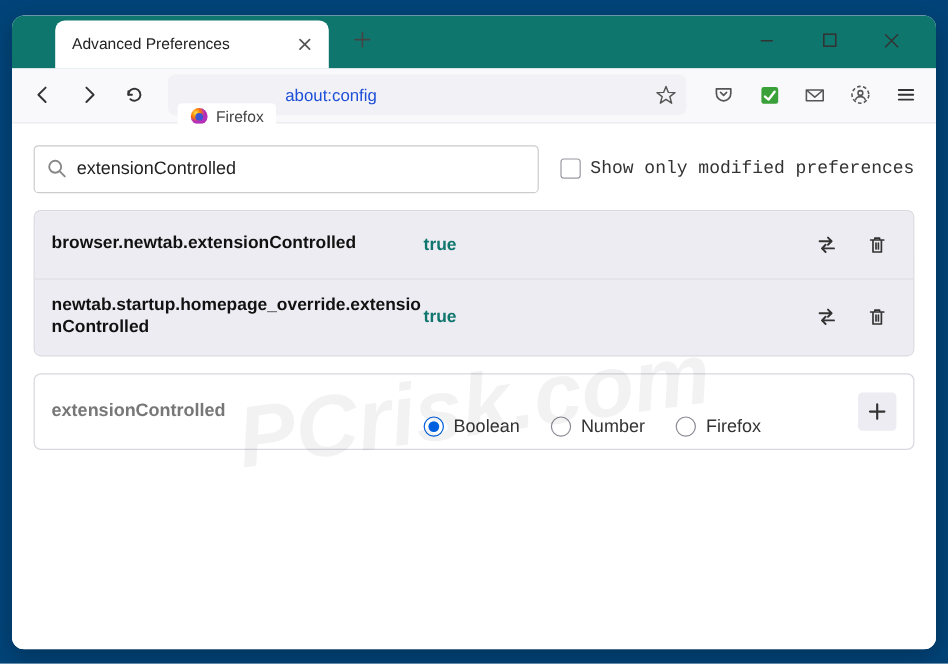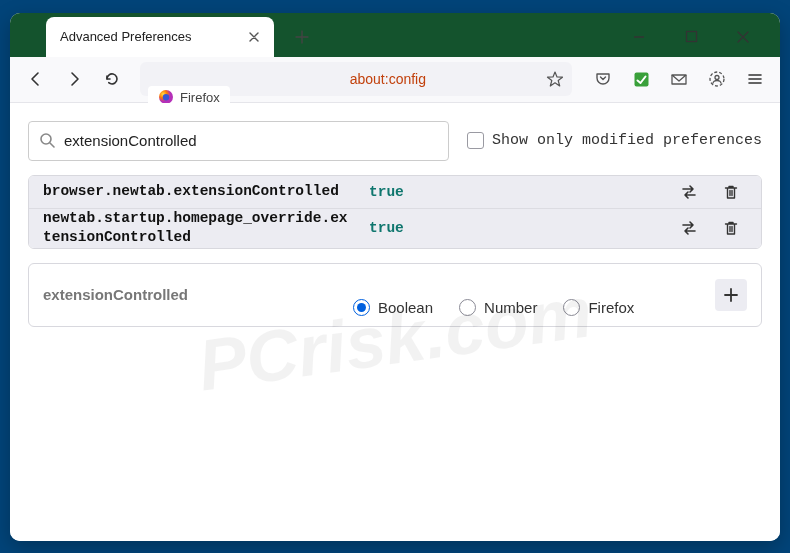--- a/index.html
+++ b/index.html
@@ -13,22 +13,22 @@
       width: 770px; height: 528px;
       background: #fff;
       border-radius: 10px;
       overflow: hidden;
       box-shadow: 0 6px 20px rgba(0,0,0,.25);
       display: flex; flex-direction: column;
       position: relative;
     }
     
     .titlebar {
-      height: 44px; background: #14532d;
-      display: flex; align-items: center;
+      height: 44px; background: #0f766e;
+      display: flex; align-items: flex-start;
       padding: 4px 0 0 0;
     }
     .tab {
       margin-left: 36px; height: 40px;
       background: #fff; border-top-left-radius: 8px; border-top-right-radius: 8px;
       display: flex; align-items: center; padding: 0 12px; gap: 12px;
       min-width: 228px; justify-content: space-between;
     }
     .tab-title { font-size: 13px; color: #222; padding-left: 2px; }
     .tab-close { width:16px; height:16px; display:flex;align-items:center;justify-content:center; cursor:pointer; }
@@ -49,38 +49,38 @@
       flex:1; height:34px; background:#f2f2f6; border-radius:6px;
       display:flex; align-items:center; padding:0 8px; gap:8px;
       margin: 0 6px;
     }
     .url-identity {
       display:flex; align-items:center; gap:6px;
       background:#fff; border-radius:4px; padding:3px 10px;
       font-size:13px; color:#444;margin-top:36px;
     }
     .ff-logo { width:16px; height:16px; }
-    .url-input { flex:1; border:none; background:transparent; outline:none; font-size:14px; color:#c2410c;text-align:center; }
+    .url-input { flex:1; border:none; background:transparent; outline:none; font-size:14px; color:#1d4ed8; }
     .star { width:18px; color:#666; }
     .rt-icons { display:flex; gap:8px; padding-left:4px; }
     .ti { width:30px; height:30px; display:flex;align-items:center;justify-content:center; cursor:pointer; border-radius:4px; }
 
     
     .content { flex:1; padding: 18px 18px; background:#fff; position:relative; }
     .filterrow { display:flex; align-items:center; gap:18px; margin-bottom:14px; }
     .searchbox {
       flex:1; height:40px; border:1px solid #ccc; border-radius:4px;
       display:flex; align-items:center; padding:0 10px; gap:8px;
     }
     .searchbox input { flex:1; border:none; outline:none; font-size:15px; color:#222; }
     .chk { display:flex; align-items:center; gap:8px; font-size:15px; color:#333; cursor:pointer;font-family:Liberation Mono, monospace; }
     .chkbox { width:17px; height:17px; border:1px solid #9a9aa2; border-radius:3px; display:inline-block; background:#fff; }
 
     .prefs { border:1px solid #d8d8de; border-radius:6px; overflow:hidden;}
-    .pref-row { display:flex; align-items:center; padding:0 14px; gap:16px;font-family:Liberation Mono, monospace; }
+    .pref-row { display:flex; align-items:center; padding:12px 14px; gap:0; }
     .pref-row.modified { background:#ececf2; font-weight:700; }
     .pref-row + .pref-row.modified { border-top:1px solid #dcdce2; }
     .pref-name { width:310px; word-break:break-word; font-size:14.5px; color:#111; line-height:1.35; }
     .pref-value { flex:1; font-size:14.5px; color:#0f766e; }
     .row-btns { display:flex; gap:10px; }
     .icon-btn { width:32px; height:32px; border-radius:4px; display:flex;align-items:center;justify-content:center; cursor:pointer; }
 
     .add-row { border:1px solid #d8d8de; border-radius:6px; margin-top:14px; display:flex; align-items:center; padding:10px 14px; }
     .add-name { width:310px; font-size:15px; font-weight:700; color:#777; }
     .radios { display:flex; gap:26px; flex:1;margin-top:25px; }

